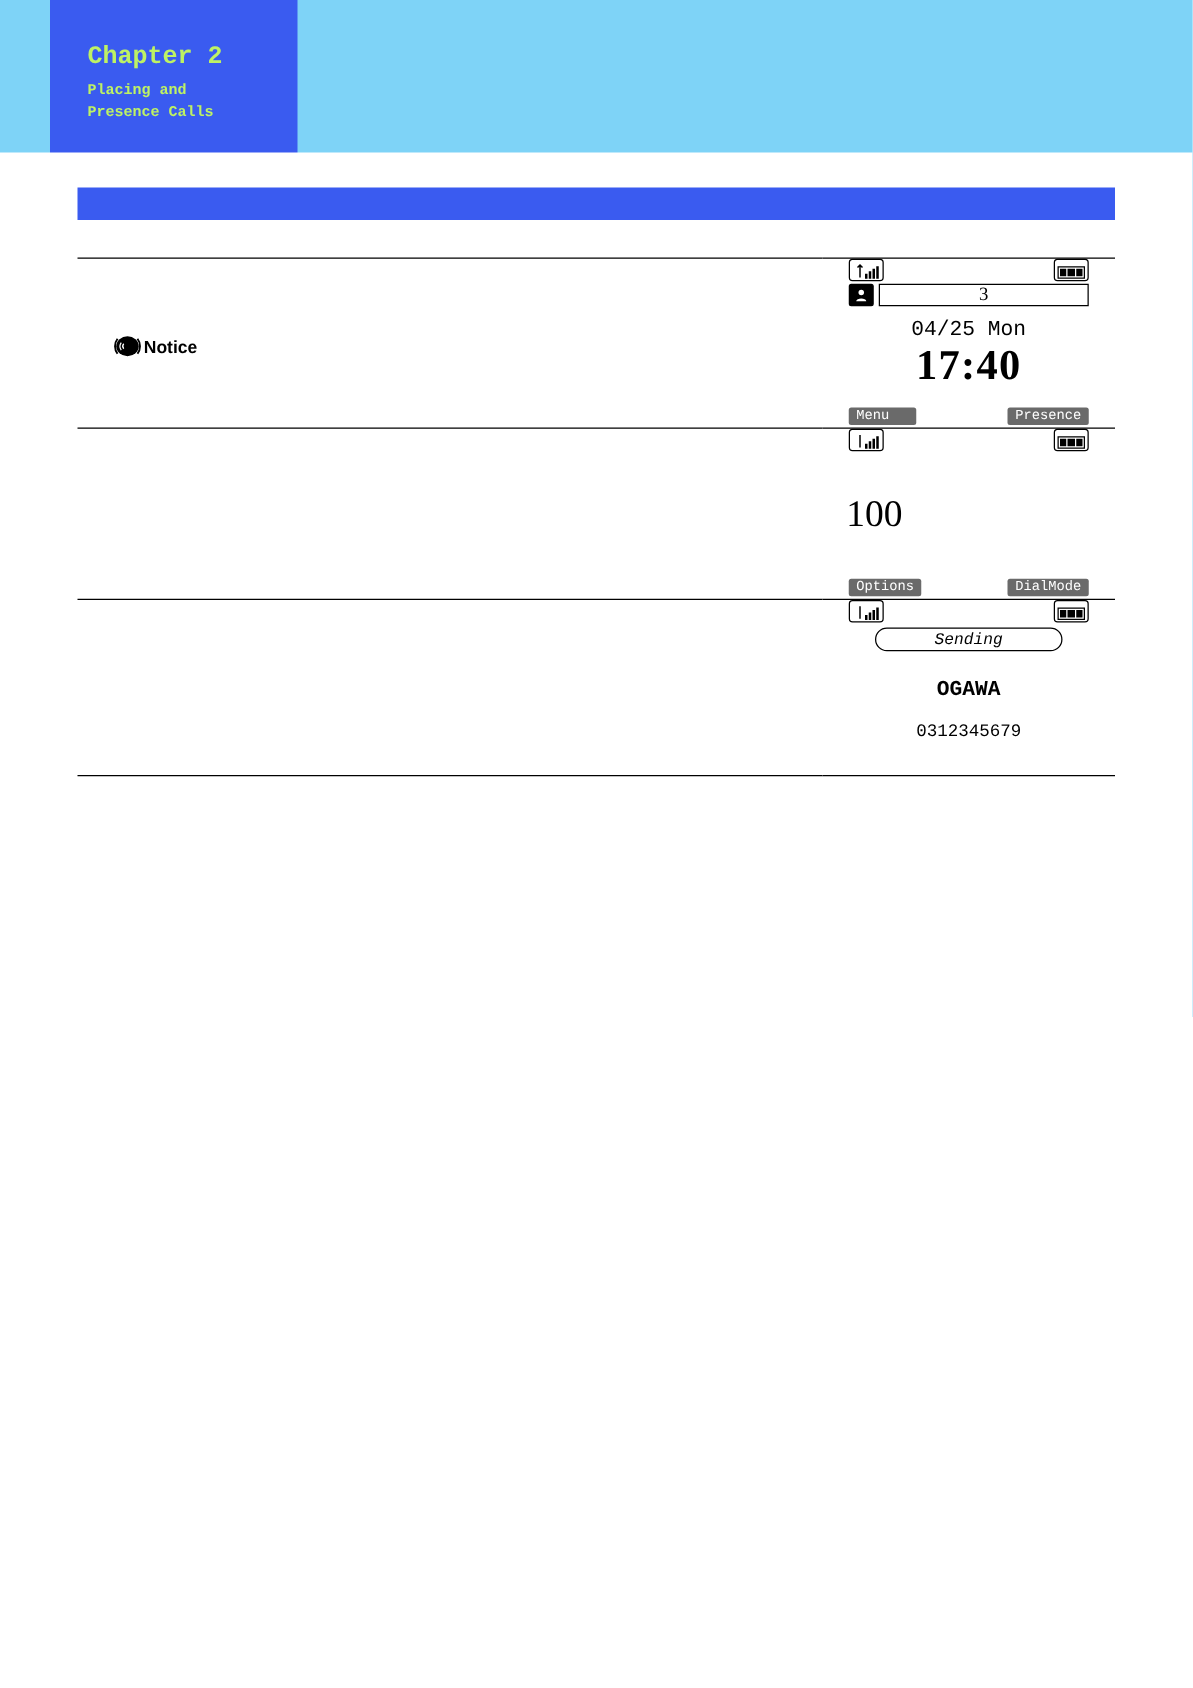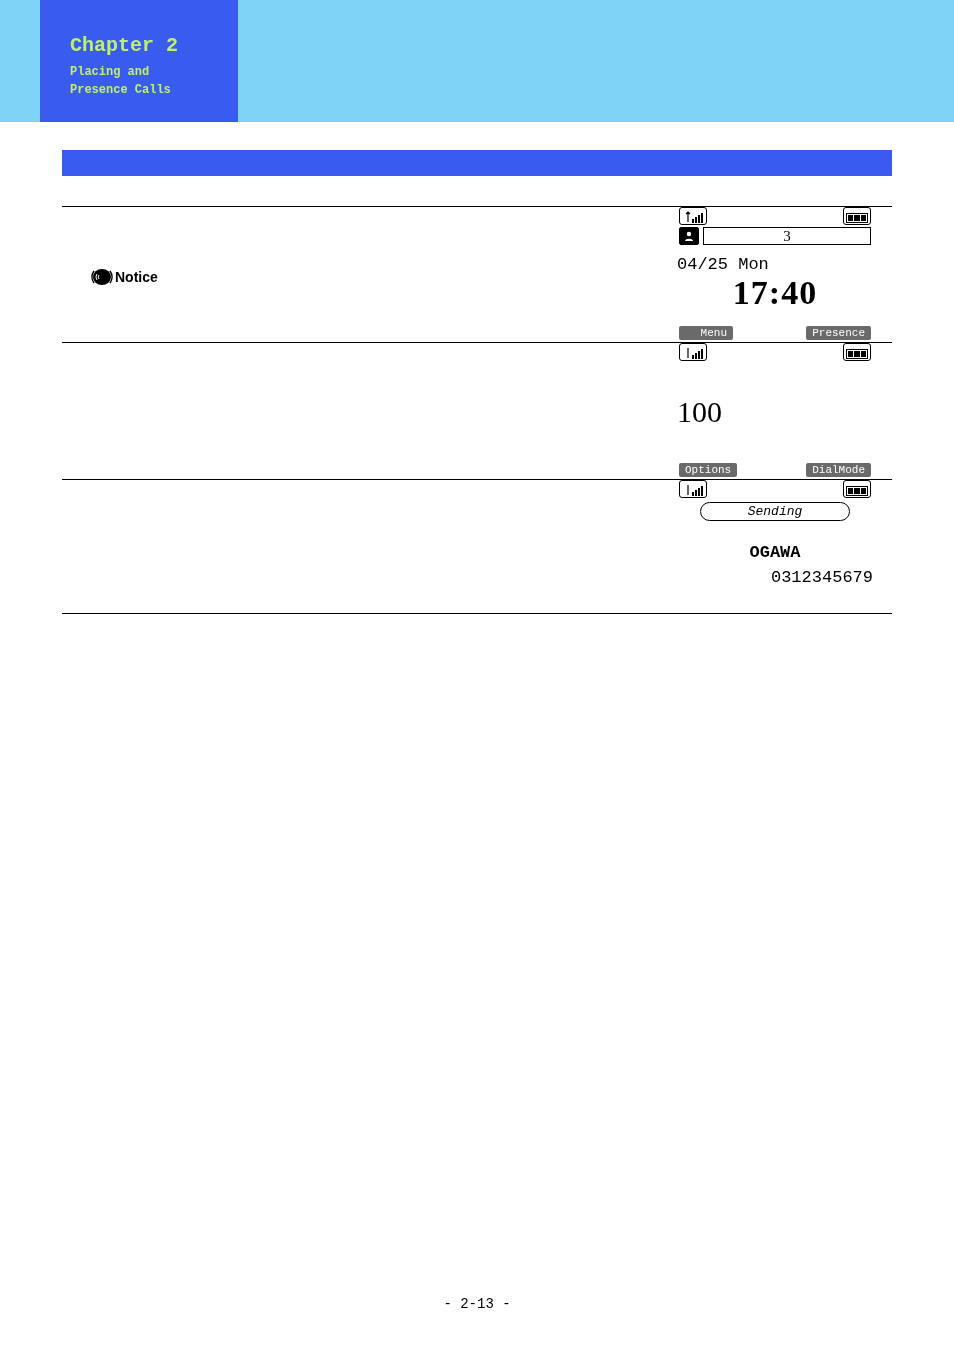--- a/index.html
+++ b/index.html
@@ -138,21 +138,21 @@
   .count-badge {
     flex: 1;
     height: 18px;
     border: 1px solid #000;
     text-align: center;
     font-family: "Times New Roman", serif;
     font-size: 15px;
     display:flex;align-items:center;justify-content:center;
   }
   .date-line {
-    text-align: left;
+    text-align: center;
     font-family: "Courier New", monospace;
     font-size: 17px;
     margin-top: 10px;
   }
   .time-line {
     text-align: center;
     font-family: "Times New Roman", serif;
     font-size: 34px;
     font-weight: bold;
     letter-spacing: 1px;
@@ -165,21 +165,21 @@
     padding: 0 2px 2px 2px;
   }
   .softkey {
     background: #6a6a6a;
     color: #fff;
     font-family: "Courier New", monospace;
     font-size: 11px;
     padding: 1px 6px;
     border-radius: 2px;
     min-width: 54px;
-    text-align: right;
+    text-align: left;
   }
   .dial-number {
     font-family: "Times New Roman", serif;
     font-size: 30px;
     margin-top: 34px;
     margin-bottom: 34px;
   }
   .sending-pill {
     margin: 4px auto 0 auto;
     width: 150px;
@@ -192,24 +192,24 @@
     font-style: italic;
   }
   .contact-name {
     text-align: center;
     font-family: "Courier New", monospace;
     font-weight: bold;
     font-size: 17px;
     margin-top: 22px;
   }
   .contact-number {
-    text-align: right;
-    font-family: "Courier New", monospace;
-    font-size: 17px;
-    margin-top: 6px;
+    text-align: center;
+    font-family: "Courier New", monospace;
+    font-size: 14px;
+    margin-top: 16px;
     margin-bottom: 26px;
   }
 
   .page-footer {
     position: absolute;
     bottom: 38px;
     left: 0; right: 0;
     text-align: center;
     font-family: "Courier New", monospace;
     font-size: 14px;
@@ -347,14 +347,13 @@
           </div>
           <div class="sending-pill">Sending</div>
           <div class="contact-name">OGAWA</div>
           <div class="contact-number">0312345679</div>
         </div>
       </td>
     </tr>
   </tbody>
     </table>
 
-  <div class="page-footer">- 2-13 -</div>
 </div>
 
 </body></html>

